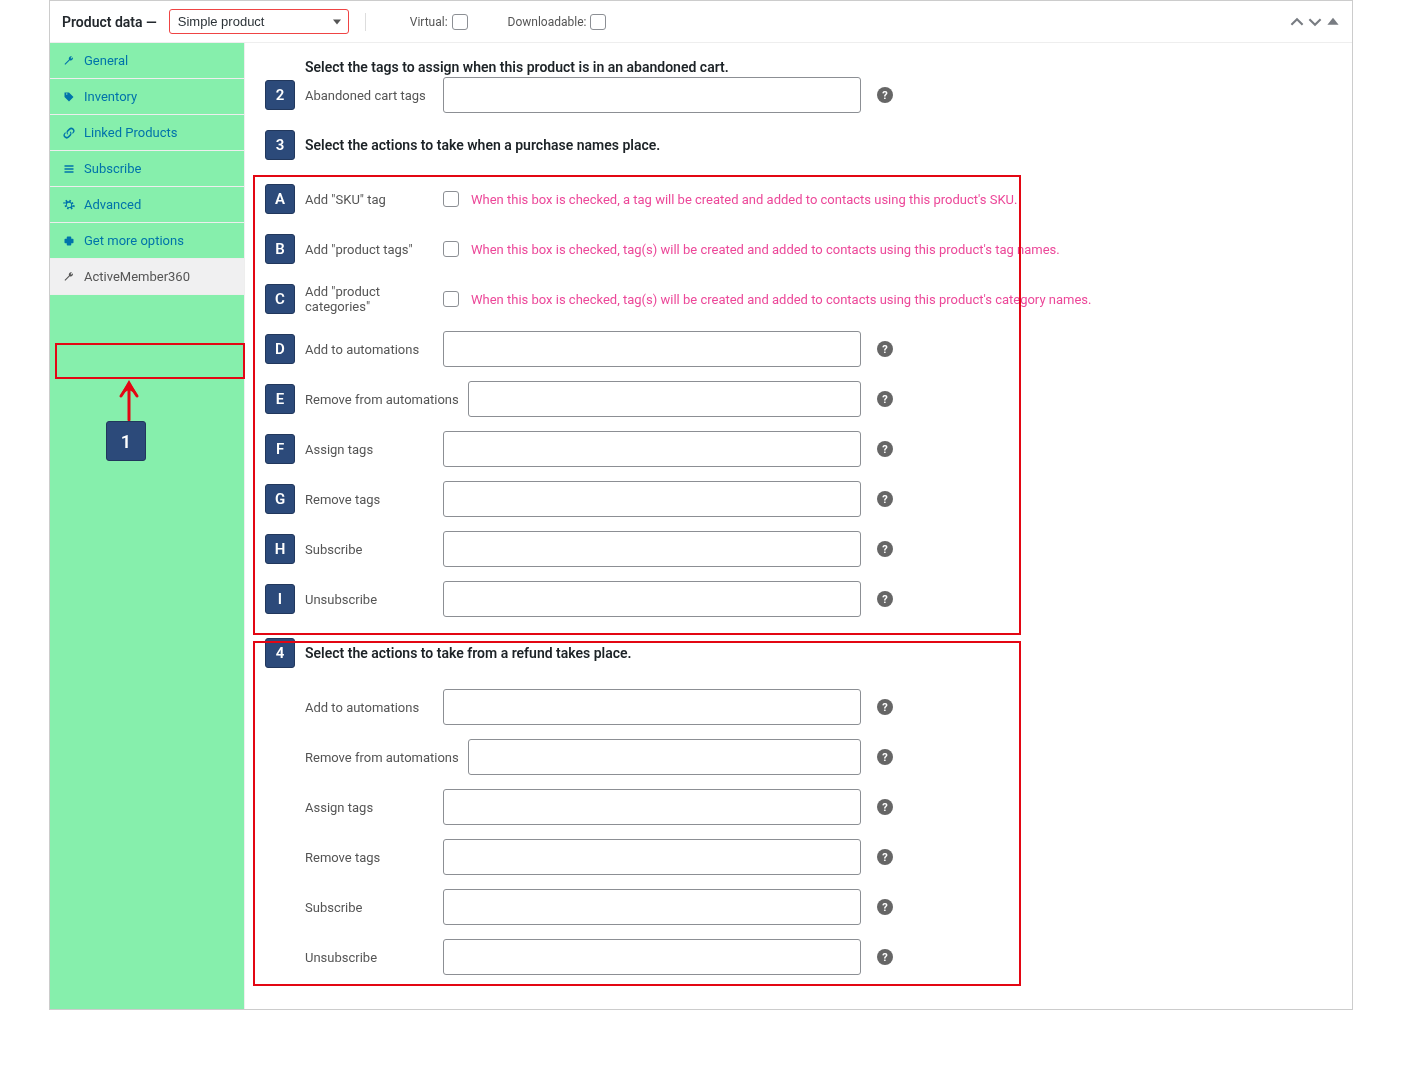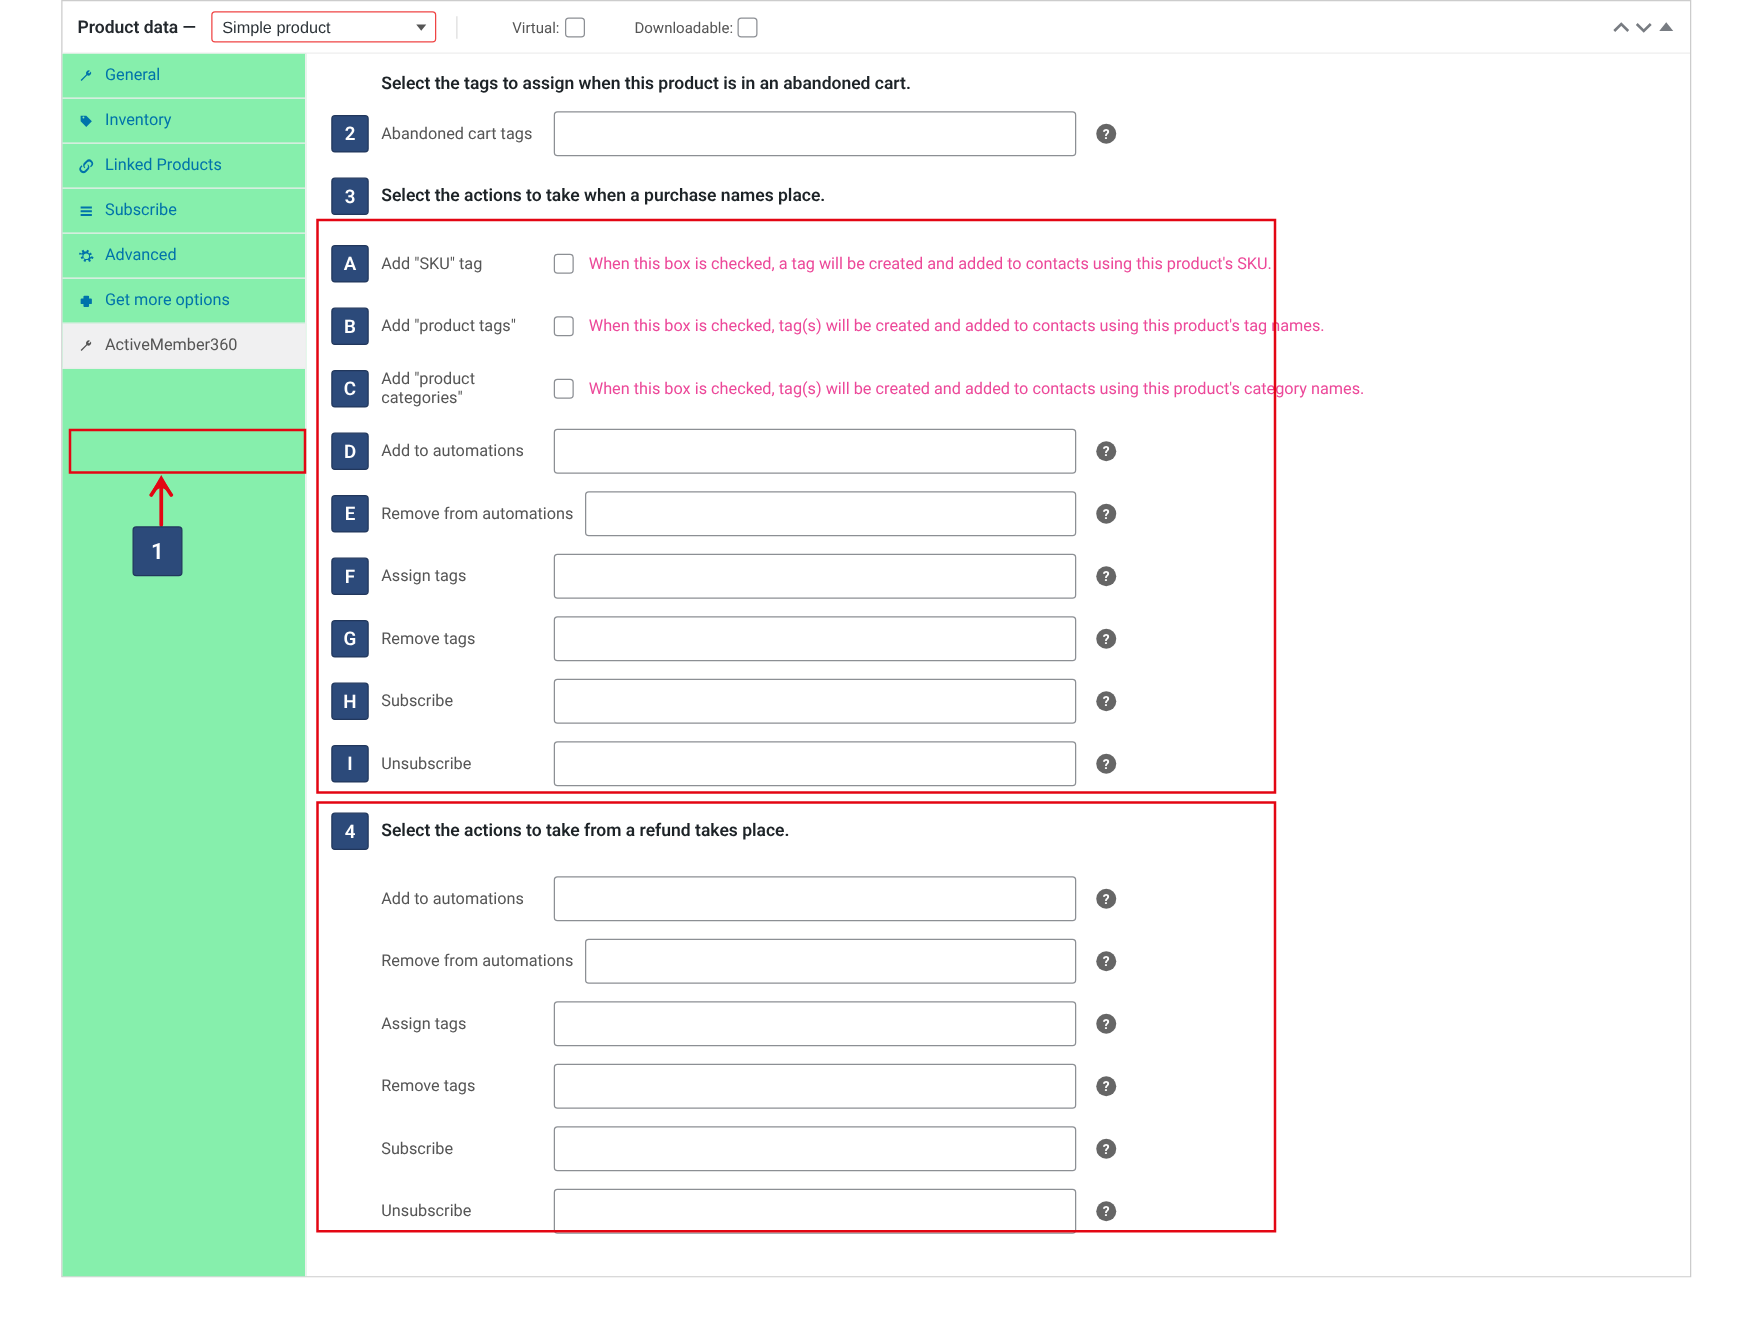--- a/index.html
+++ b/index.html
@@ -15,21 +15,21 @@
     .chk { width:16px; height:16px; border:1px solid #8c8f94; border-radius:3px; background:#fff; }
     .header-right { margin-left:auto; display:flex; gap:4px; align-items:center;}
     .hr-icon { cursor:pointer; color:#787c82; }
     .panel-body { display:flex; min-height: 920px; }
     .tabs { width: 195px; background:#86efac; border-right:1px solid #eee; }
     .tab { display:flex; align-items:center; gap:8px; padding:10px 12px; border-bottom:1px solid #eee; color:#0073aa; cursor:pointer; font-size:13px; }
     .tab.active { background:#f0f0f1; color:#555; font-weight:400; }
     .tab-icon { width:14px; height:14px; display:inline-flex; align-items:center; justify-content:center; color:#0073aa; }
     .tab.active .tab-icon { color:#555; }
     .content { flex:1; padding: 14px 20px 20px 20px; position: relative; }
-    .section-heading { font-weight:600; color:#1d2327; font-size:14px; margin-bottom:14px; margin-top:2px; }
+    .section-heading { font-weight:600; color:#1d2327; font-size:14px; margin-bottom:2px; margin-top:2px; }
     .form-row { display:flex; align-items:center; gap:8px; margin-bottom: 14px; min-height:36px; position:relative;}
     .form-row.heading-row { margin-bottom: 18px; margin-top: 8px;}
     .badge-col { width:32px; flex:0 0 32px;}
     .num-badge { width:30px; height:30px; background:#2c4a7a; color:#fff; display:flex; align-items:center; justify-content:center; border-radius:3px; font-weight:600; font-size:15px; border:1px solid #21375c;}
     .label-col { width:130px; flex:0 0 130px; font-size:13px; color:#555;}
     .field-col { flex:0 0 auto; width:418px;}
     .text-input { width:100%; height:36px; border:1px solid #8c8f94; border-radius:3px; padding:4px 8px; font-size:13px; background:#fff;}
     .chkbox-field { width:16px; height:16px; border:1px solid #8c8f94; border-radius:3px; background:#fff; flex:0 0 16px;}
     .desc-text { font-size:13px; color:#ec4899; margin-left:4px;}
     .help-icon { width:16px; height:16px; border-radius:50%; background:#666; color:#fff; display:inline-flex; align-items:center; justify-content:center; font-size:11px; font-weight:700; margin-left:8px;}

